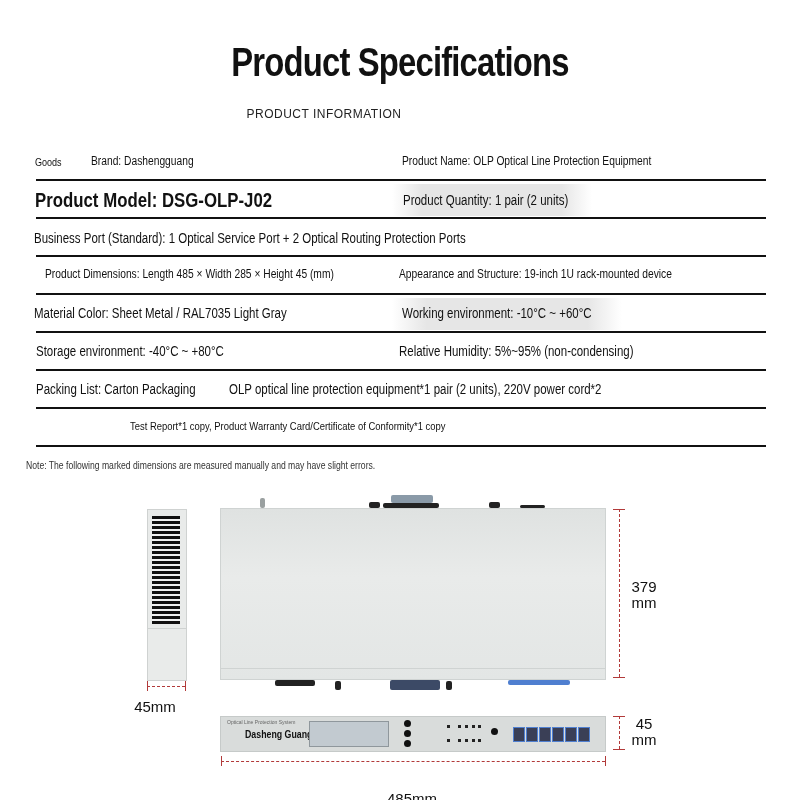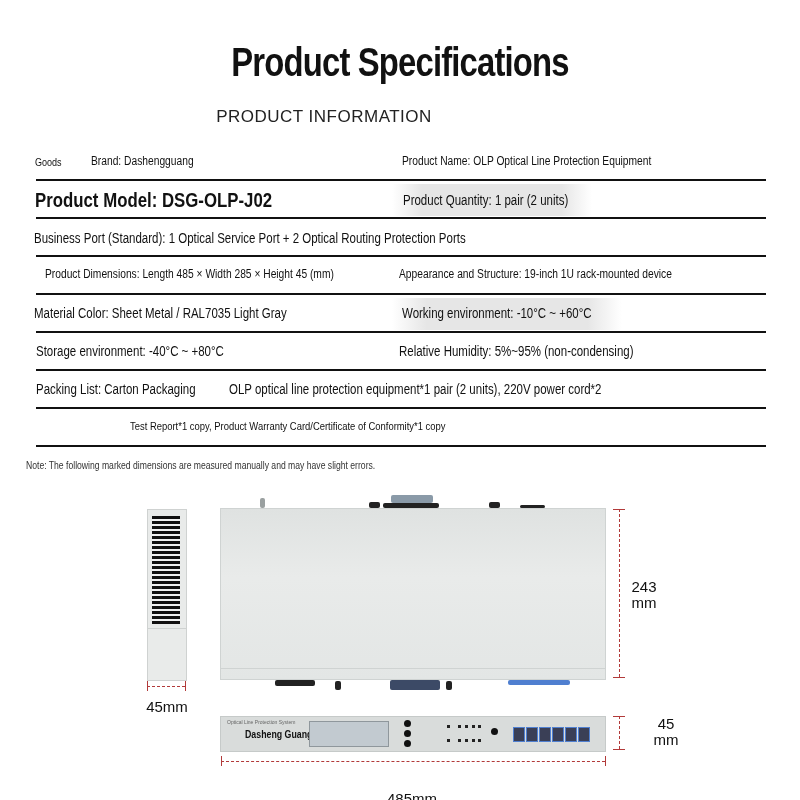--- a/index.html
+++ b/index.html
@@ -1,21 +1,21 @@
 <!DOCTYPE html>
 <html><head>
 <meta charset="utf-8">
 <style>
   html, body { margin: 0; padding: 0; background: #ffffff; }
   body { width: 800px; height: 800px; position: relative; overflow: hidden;
          font-family: "Liberation Sans", sans-serif; color: #111; }
   .title { position: absolute; left: 0; width: 800px; top: 40px; text-align: center;
            font-size: 40px; font-weight: bold; letter-spacing: -1px; transform: scaleX(0.82); }
   .subtitle { position: absolute; left: 0; width: 648px; top: 107px; text-align: center;
-              font-size: 17px; color: #222; letter-spacing: 0.5px; }
+              font-size: 12px; color: #222; letter-spacing: 0.5px; }
   .t { position: absolute; white-space: nowrap; color: #111; transform-origin: left center; }
   .hr { position: absolute; left: 36px; width: 730px; height: 1.5px; background: #111; }
   .shade { position: absolute; background: linear-gradient(90deg, rgba(225,225,225,0) 0%, #e6e6e6 15%, #e6e6e6 85%, rgba(225,225,225,0) 100%); }
   .note { position: absolute; left: 26px; top: 459px; font-size: 10.5px; color: #333; transform: scaleX(0.82); transform-origin: left center; white-space: nowrap; }
 
   
   .side { position: absolute; left: 147px; top: 509px; width: 38px; height: 170px; background: #e9ebea; border: 1px solid #cfd2d1; }
   .vents { position: absolute; left: 4px; top: 6px; width: 28px; height: 108px; background: #f1f2f2; }
   .vent { height: 3px; background: #111; margin: 0 0 2px 0; }
   .top-view { position: absolute; left: 220px; top: 508px; width: 384px; height: 170px;
@@ -98,21 +98,21 @@
       <div class="vent"></div>
       <div class="vent"></div>
     <div class="vent"></div>
       <div class="vent"></div>
   </div>
   <div style="position:absolute; left:0; top:118px; width:38px; height:1px; background:#cfd2d1;"></div>
 </div>
 <div class="dim-h" style="left:147px; top:686px; width:38px;"></div>
 <div class="cap" style="left:147px; top:681px; width:1px; height:10px;"></div>
 <div class="cap" style="left:185px; top:681px; width:1px; height:10px;"></div>
-<div class="dimlabel" style="left:132px; top:699px; width:70px;">45mm</div>
+<div class="dimlabel" style="left:120px; top:699px; width:70px;">45mm</div>
 
 <div class="top-view">
   <div style="position:absolute; left:0; bottom:10px; width:100%; height:1px; background:#cfd3d2;"></div>
 </div>
 
 <div class="conn" style="left:260px; top:498px; width:5px; height:10px; background:#9aa0a0;"></div>
 <div class="conn" style="left:369px; top:502px; width:11px; height:6px;"></div>
 <div class="conn" style="left:383px; top:503px; width:56px; height:5px;"></div>
 <div class="conn" style="left:391px; top:495px; width:42px; height:8px; background:#8a9aa8;"></div>
 <div class="conn" style="left:489px; top:502px; width:11px; height:6px;"></div>
@@ -121,21 +121,21 @@
 <div class="conn" style="left:275px; top:680px; width:40px; height:6px;"></div>
 <div class="conn" style="left:335px; top:681px; width:6px; height:9px;"></div>
 <div class="conn" style="left:390px; top:680px; width:50px; height:10px; background:#3c4a66;"></div>
 <div class="conn" style="left:446px; top:681px; width:6px; height:9px;"></div>
 <div class="conn" style="left:508px; top:680px; width:62px; height:5px; background:#4f7fd0;"></div>
 
 <div class="dim-v" style="left:619px; top:509px; height:168px;"></div>
 <div class="cap" style="left:613px; top:509px; width:12px; height:1px;"></div>
 <div class="cap" style="left:613px; top:677px; width:12px; height:1px;"></div>
 <div class="dimlabel" style="left:626px; top:579px; width:36px;">
-  <div>243</div>
+  <div>379</div>
   <div>mm</div>
 </div>
 
 <div class="front">
   <div class="t" style="left:6px; top:2px; font-size:5px; color:#666;">Optical Line Protection System</div>
   <div class="t" style="left:24px; top:11px; font-size:11px; font-weight:bold; transform:scaleX(0.8);">Dasheng Guang</div>
   <div class="lcd"></div>
   <div class="btn" style="left:183px; top:3px;"></div>
   <div class="btn" style="left:183px; top:13px;"></div>
   <div class="btn" style="left:183px; top:23px;"></div>
@@ -154,21 +154,21 @@
   <div class="port" style="left:305px;"></div>
   <div class="port" style="left:318px;"></div>
   <div class="port" style="left:331px;"></div>
   <div class="port" style="left:344px;"></div>
   <div class="port" style="left:357px;"></div>
 </div>
 
 <div class="dim-v" style="left:619px; top:716px; height:33px;"></div>
 <div class="cap" style="left:613px; top:716px; width:12px; height:1px;"></div>
 <div class="cap" style="left:613px; top:749px; width:12px; height:1px;"></div>
-<div class="dimlabel" style="left:648px; top:716px; width:36px;">
+<div class="dimlabel" style="left:626px; top:716px; width:36px;">
   <div>45</div>
   <div>mm</div>
 </div>
 
 <div class="dim-h" style="left:221px; top:761px; width:384px;"></div>
 <div class="cap" style="left:221px; top:756px; width:1px; height:10px;"></div>
 <div class="cap" style="left:605px; top:756px; width:1px; height:10px;"></div>
 <div class="dimlabel" style="left:370px; top:770px; width:84px;margin-top:21px;">485mm</div>
 
 </body></html>

